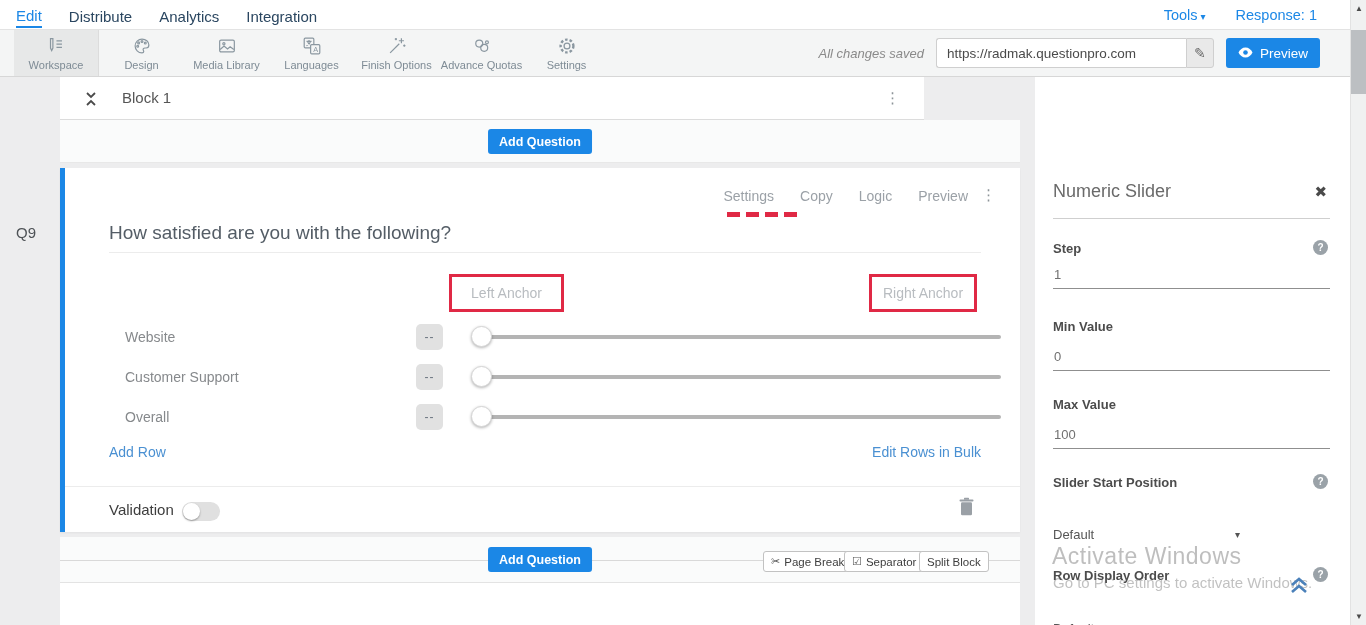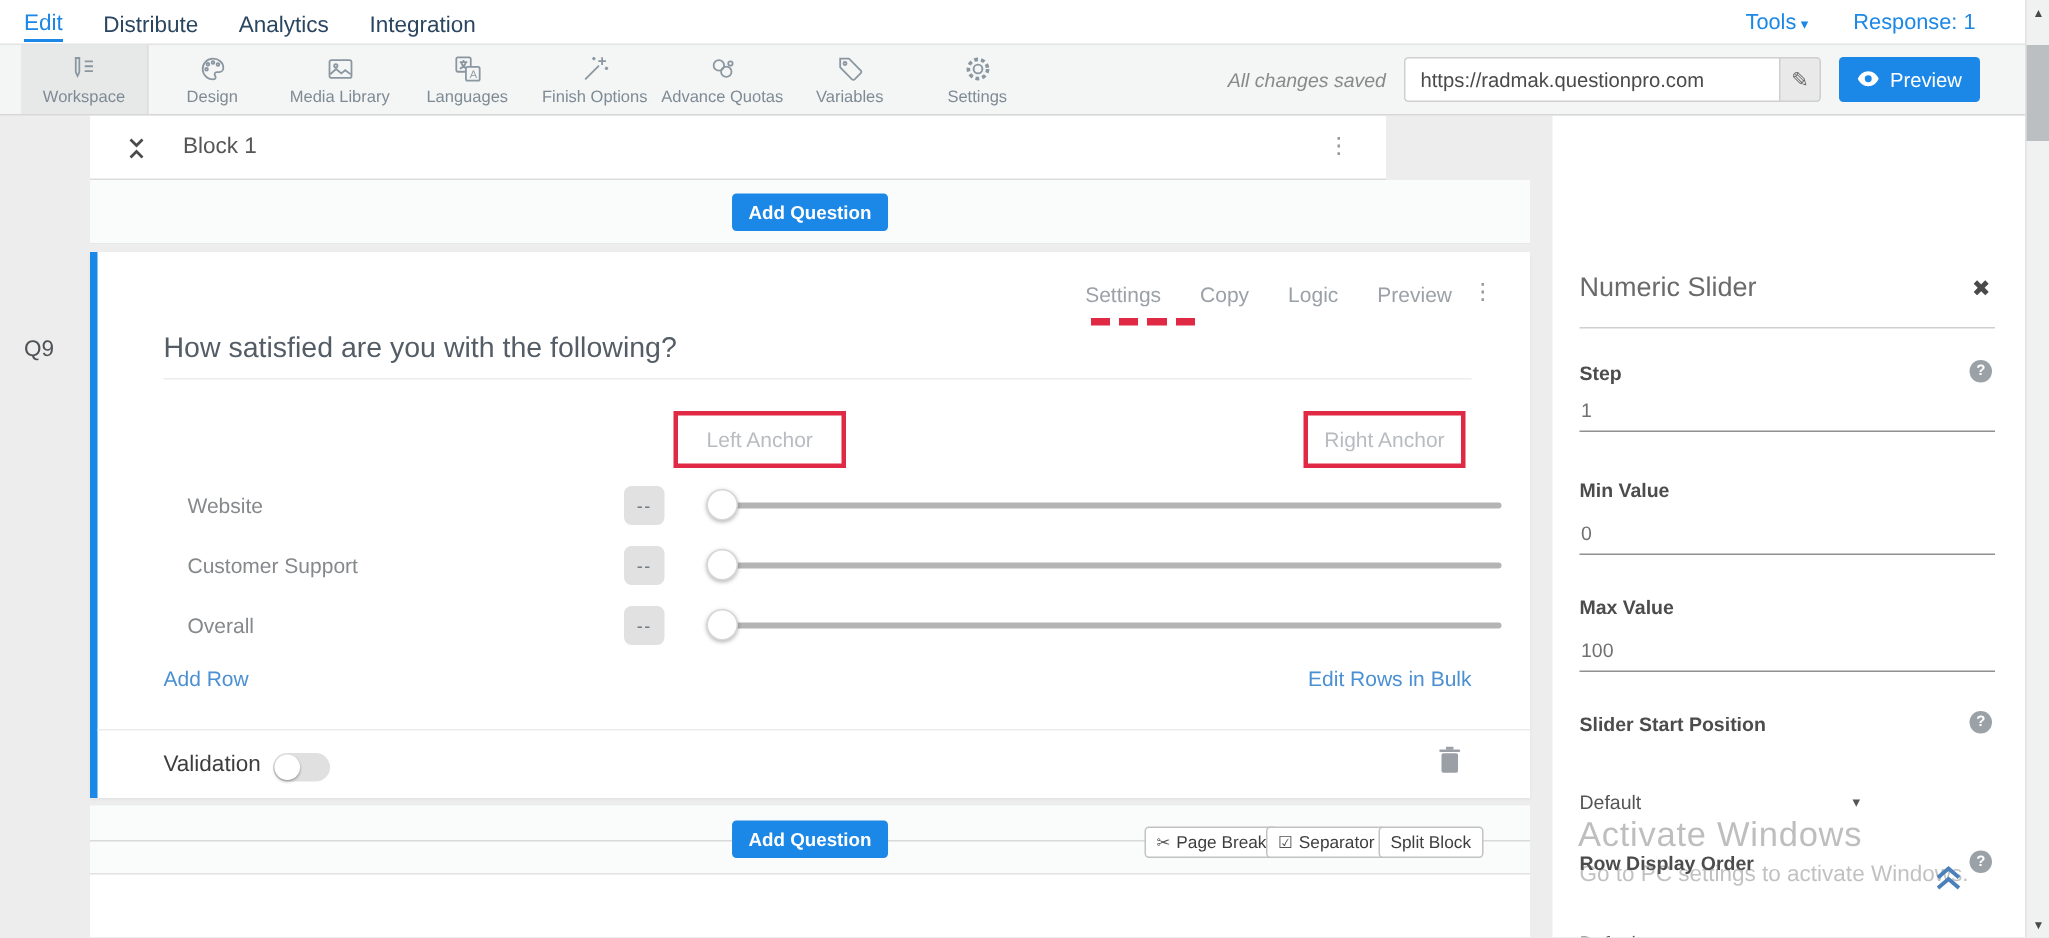--- a/index.html
+++ b/index.html
@@ -191,29 +191,20 @@
         <span>
             <svg width="22" height="22" viewBox="0 0 24 24" fill="none" stroke="#8a97a0" stroke-width="1.3">
               <circle cx="9" cy="9.4" r="3.8"></circle>
               <circle cx="14.4" cy="14" r="3.8"></circle>
               <circle cx="17.4" cy="8" r="1.6"></circle>
             </svg>
           </span>
         <span class="tb-label">Advance Quotas</span>
       </div>
 
-      <div class="tb-item">
-        <span>
-            <svg width="22" height="22" viewBox="0 0 24 24" fill="none" stroke="#8a97a0" stroke-width="1.3">
-              <path d="M4.5 4.5h6.4l8.6 8.6c.5.5.5 1.4 0 1.9l-4.5 4.5c-.5.5-1.4.5-1.9 0L4.5 10.9z"></path>
-              <circle cx="8" cy="8" r="1.1"></circle>
-            </svg>
-          </span>
-        <span class="tb-label">Variables</span>
-      </div>
 
       <div class="tb-item">
         <span>
             <svg width="22" height="22" viewBox="0 0 24 24" fill="none" stroke="#8a97a0">
               <circle cx="12" cy="12" r="7" stroke-width="2.6" stroke-dasharray="2.8 2.2"></circle>
               <circle cx="12" cy="12" r="3.2" stroke-width="1.4"></circle>
             </svg>
           </span>
         <span class="tb-label">Settings</span>
       </div>

